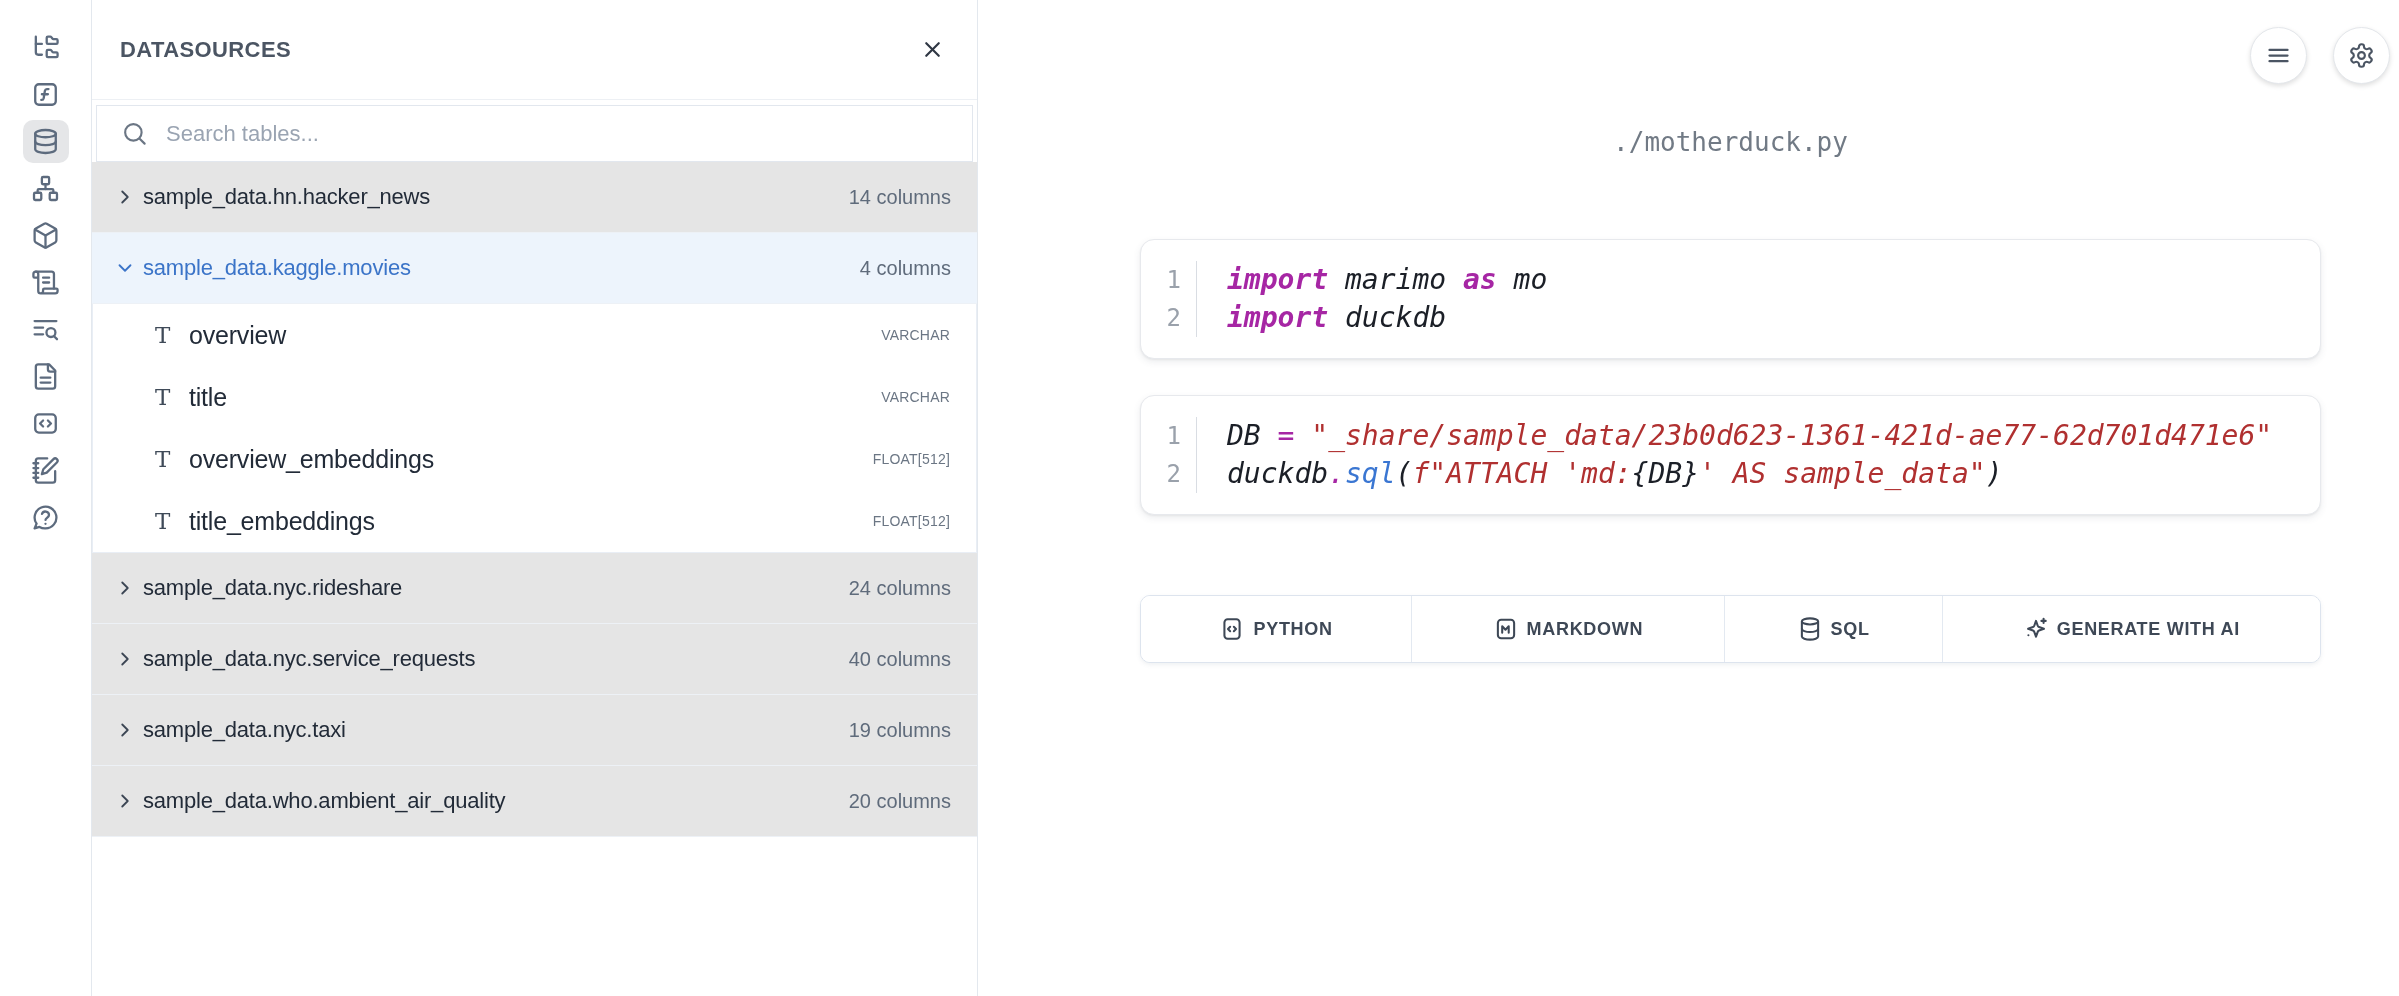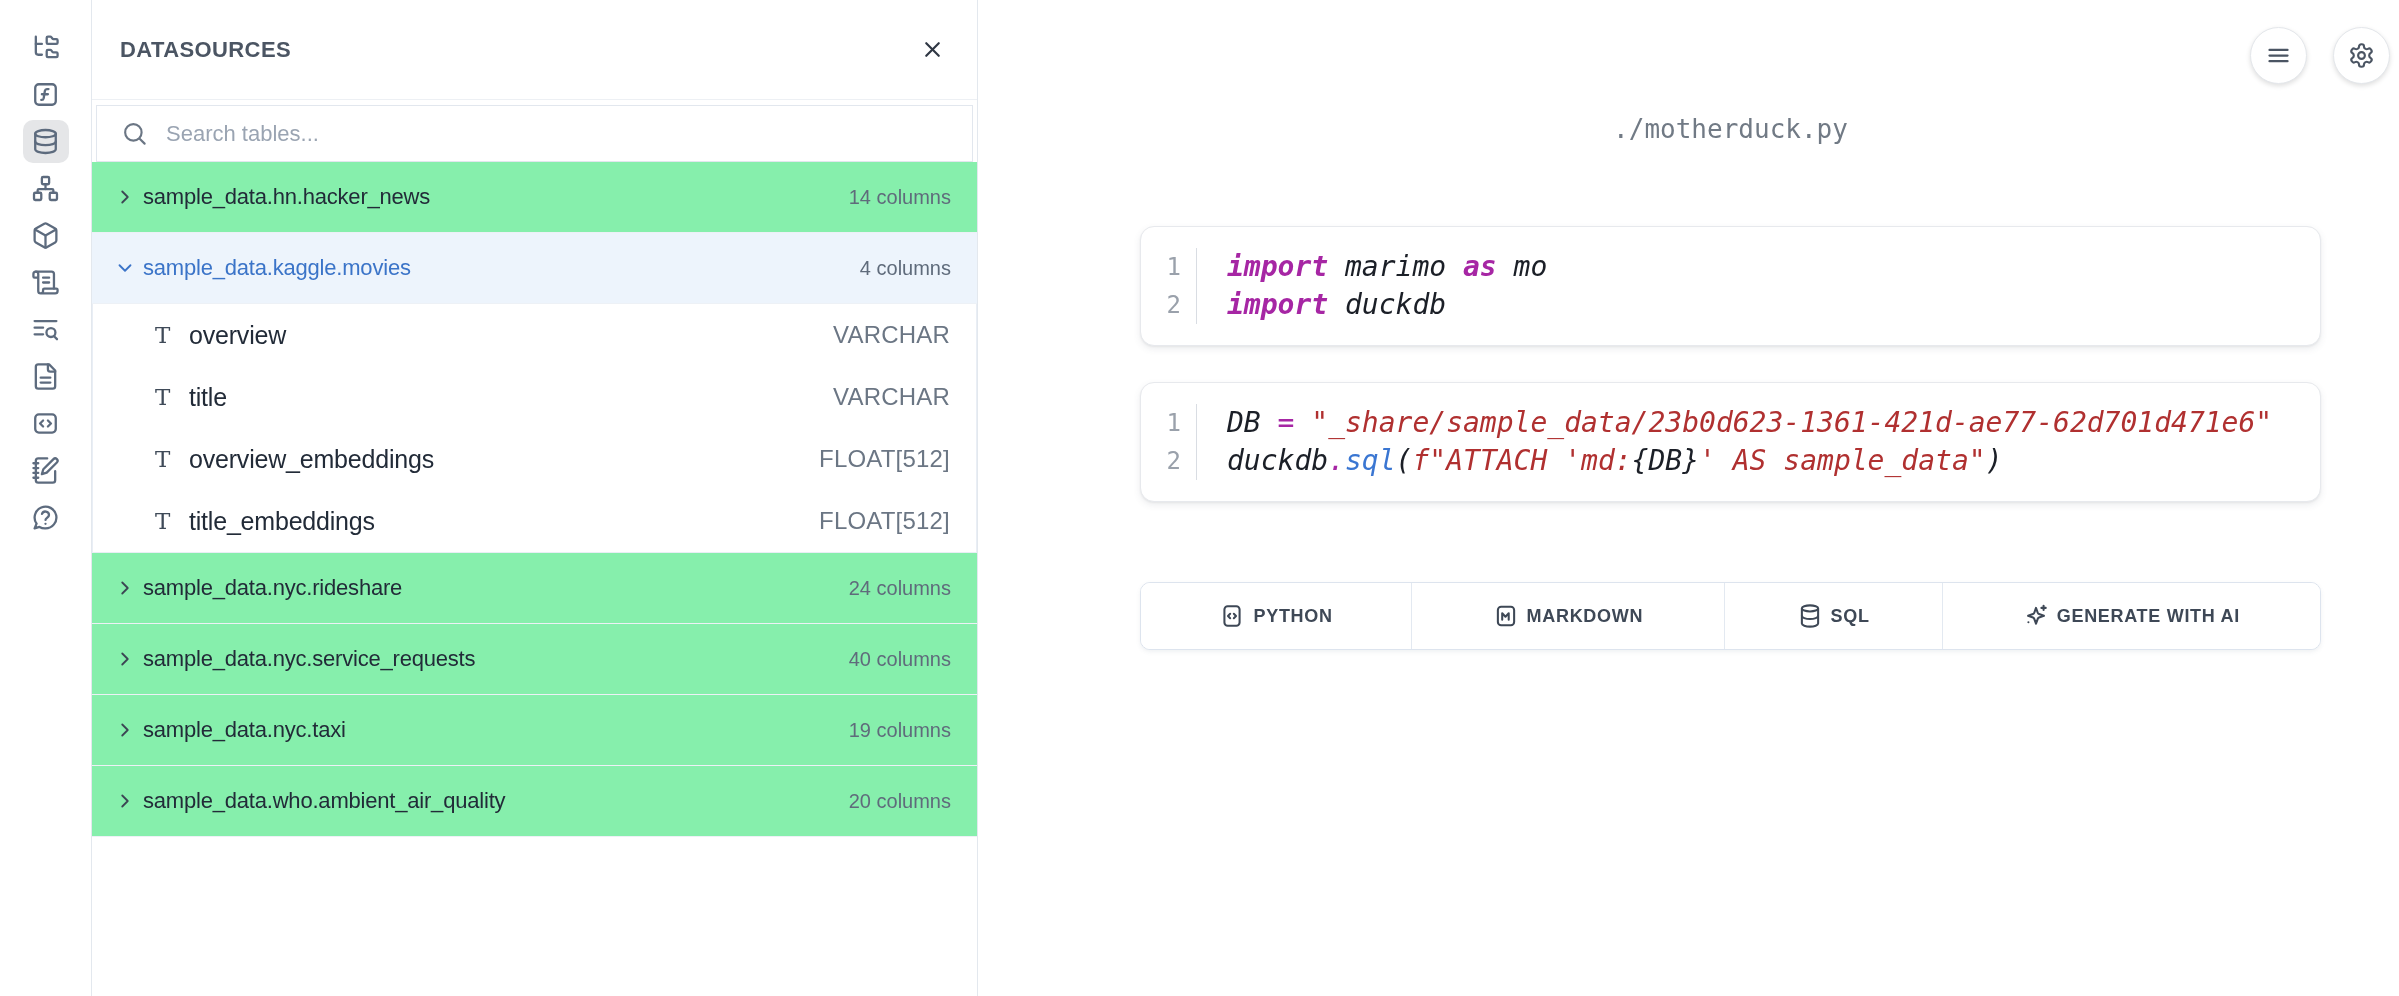--- a/index.html
+++ b/index.html
@@ -27,42 +27,42 @@
 
   .search-box { margin:5px 4px 0 4px; height:57px; border:1px solid #e2e7ee; display:flex;
                 align-items:center; padding:0 24px 0 24px; gap:18px; background:#fff; }
   .search-box svg { width:27px; height:27px; color:#6b7684; flex:none; }
   .search-box input { flex:1; border:none; outline:none; font-size:22px; color:#334155;
                       font-family:inherit; background:transparent; }
   .search-box input::placeholder { color:#9aa4b2; }
 
   .table-list { flex:1; overflow:hidden; }
   .table-row { height:71px; display:flex; align-items:center; padding:0 26px 0 22px;
-               border-bottom:1px solid #edf1f6; cursor:pointer; background:#86efac; }
+               border-bottom:1px solid #edf1f6; cursor:pointer; background:#e5e5e5; }
   .chev { width:22px; height:22px; color:#3c4654; margin-right:7px; flex:none; }
   .table-name { font-size:22px; color:#222b38; letter-spacing:-0.2px; }
   .col-count { margin-left:auto; font-size:20px; color:#5f6b7b; }
   .table-row.selected { background:var(--selected-row-bg,#edf4fc); }
   .table-row.selected .table-name, .table-row.selected .chev { color:var(--accent-blue,#3b74c8); }
 
   .columns-group { border:1px solid #e9eef5; border-top:none; background:#fff; }
   .column-row { height:62px; display:flex; align-items:center; padding:0 26px 0 62px; cursor:pointer; }
   .type-icon { font-family:"DejaVu Serif", serif; font-size:23px; color:#3f4a58; width:28px; flex:none; }
   .column-name { font-size:25px; color:#222b38; margin-left:6px; letter-spacing:-0.2px; }
-  .column-type { margin-left:auto; font-size:24px; color:#6b7684; letter-spacing:0.2px; }
+  .column-type { margin-left:auto; font-size:14px; color:#6b7684; letter-spacing:0.2px; }
 
   
   .main { flex:1; position:relative; background:#fff; }
   .top-actions { position:absolute; top:27px; right:9px; display:flex; gap:26px; }
   .circle-btn { width:57px; height:57px; border-radius:50%; background:#fff; border:1px solid #e4e7eb;
                 box-shadow:0 2px 5px rgba(0,0,0,0.13); display:flex; align-items:center;
                 justify-content:center; color:#4b5563; cursor:pointer; }
   .circle-btn svg { width:27px; height:27px; }
 
-  .notebook { position:absolute; left:162px; top:0; width:1181px; }
+  .notebook { position:absolute; left:162px; top:13px; width:1181px; }
   .filename { margin-top:114px; text-align:center; font-family:"DejaVu Sans Mono", monospace;
               font-size:26px; color:#717a85; cursor:pointer; }
 
   .cell { margin-top:82px; border:1px solid #e7e9ed; border-radius:14px; background:#fff;
           box-shadow:0 3px 7px rgba(70,80,100,0.10), 0 1px 2px rgba(0,0,0,0.05); padding:21px 0; }
   .cell + .cell { margin-top:36px; }
   .code-wrap { display:flex; }
   .gutters { width:56px; display:flex; flex-direction:column; align-items:flex-end;
              padding-right:15px; border-right:1px solid #d9dde3; color:var(--line-number,#9aa1ab);
              font-family:"DejaVu Sans Mono", monospace; font-size:24px; line-height:38px; }

